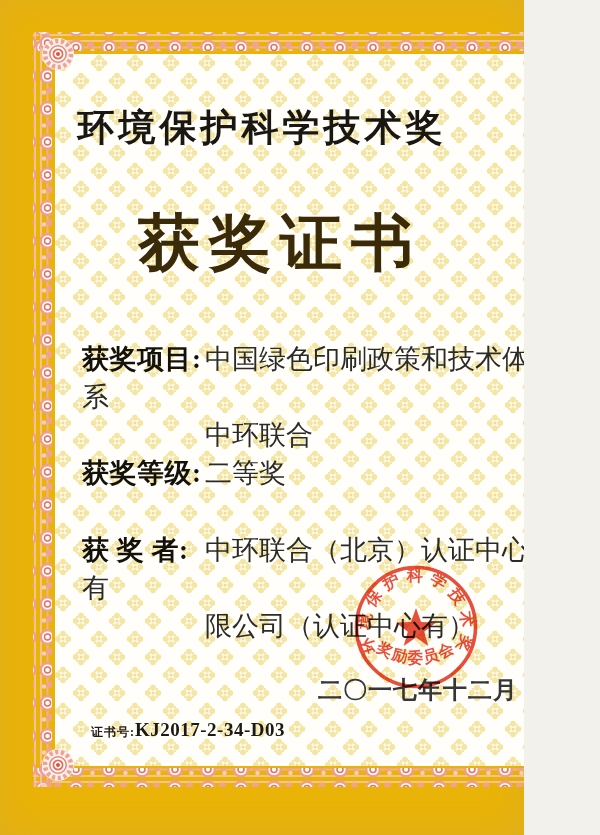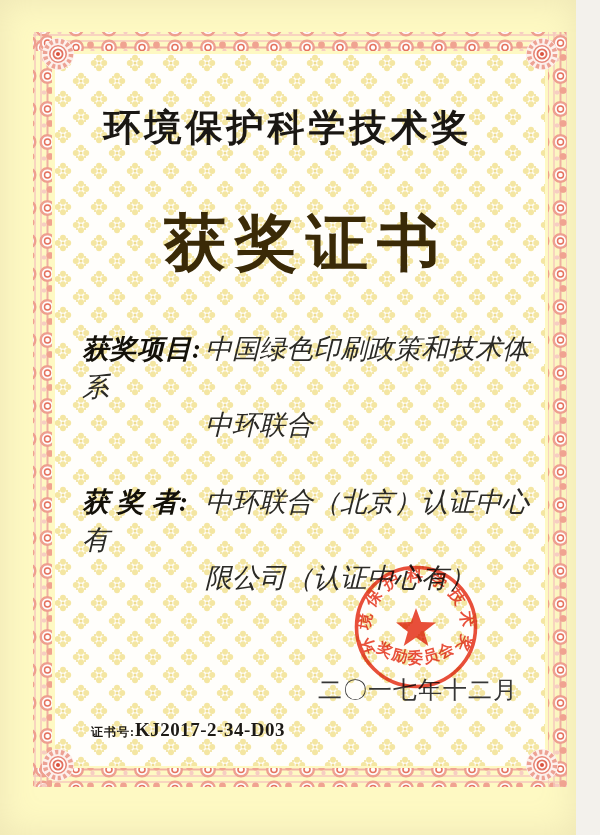--- a/index.html
+++ b/index.html
@@ -1,56 +1,57 @@
 <!DOCTYPE html>
 <html><head>
 <meta charset="utf-8">
 <style>
   html, body { margin: 0; padding: 0; background: #f3f1ec; }
   .photo {
     position: relative;
-    width: 576px;
+    width: 524px;
     height: 835px;
-    background: #fef9c3;
+    background: #eab308;
     overflow: hidden;
     font-family: "Liberation Serif", "DejaVu Serif", serif;
     box-shadow: inset 0 0 35px rgba(170,155,125,.20);
   }
   svg.layer { position: absolute; left: 0; top: 0; }
 
   .award-title {
     position: absolute; top: 103px; left: 0; width: 100%;
     text-align: center;
     font-size: 37px; font-weight: bold; letter-spacing: 4px;
     color: #1a1713;
   }
   .doc-title {
     position: absolute; top: 201px; left: 0; width: 100%;
     text-align: center;
     font-size: 62px; font-weight: bold; letter-spacing: 9px;
     color: #3a2a07;
     transform: translateX(18px);
   }
   .fields {
-    position: absolute; left: 82px; top: 330px; width: 452px;
-    font-size: 27px; line-height: 38px; color: #262522; font-style: italic;
+    position: absolute; left: 82px; top: 340px; width: 452px;
+    font-size: 27px; line-height: 38px; color: #262522;
   }
   .fields .flabel {
     display: inline-block; width: 123px;
     font-weight: bold; color: #141109; letter-spacing: 0.5px;
     white-space: pre;
   }
   .fields .fvalue { color: #2b2a26; }
   .fields .indent { margin-left: 123px; }
   .row-awardee { margin-top: 39px; }
 
   .date {
     position: absolute; left: 318px; top: 674px;
     font-size: 24px; letter-spacing: 1px; color: #363636;
     white-space: nowrap;
+    font-weight: bold;
   }
   .certno {
     position: absolute; left: 91px; top: 719px;
     font-size: 19px; font-weight: bold; color: #1d1a16;
     white-space: nowrap;
   }
   .certno .cn-label { font-size: 12px; letter-spacing: 1px; }
   .certno .cn-value { font-size: 19px; letter-spacing: 0.5px; text-align: center; }
 
   .seal {
@@ -130,20 +131,23 @@
   </svg>
 
   <div class="award-title">环境保护科学技术奖</div>
   <div class="doc-title">获奖证书</div>
 
   <div class="fields">
     <div class="row">
       <span class="flabel">获奖项目:</span><span class="fvalue">中国绿色印刷政策和技术体系</span>
       <div class="indent fvalue">中环联合</div>
     </div>
+    <div class="row">
+      <span class="flabel">获奖等级:</span><span class="fvalue">二等奖</span>
+    </div>
     <div class="row row-awardee">
       <span class="flabel">获 奖 者:</span><span class="fvalue">中环联合（北京）认证中心有</span>
       <div class="indent fvalue">限公司（认证中心有）</div>
     </div>
   </div>
 
   <div class="date">二〇一七年十二月</div>
 
   <svg class="seal" viewBox="0 0 134 134" aria-hidden="false">
     <defs>

